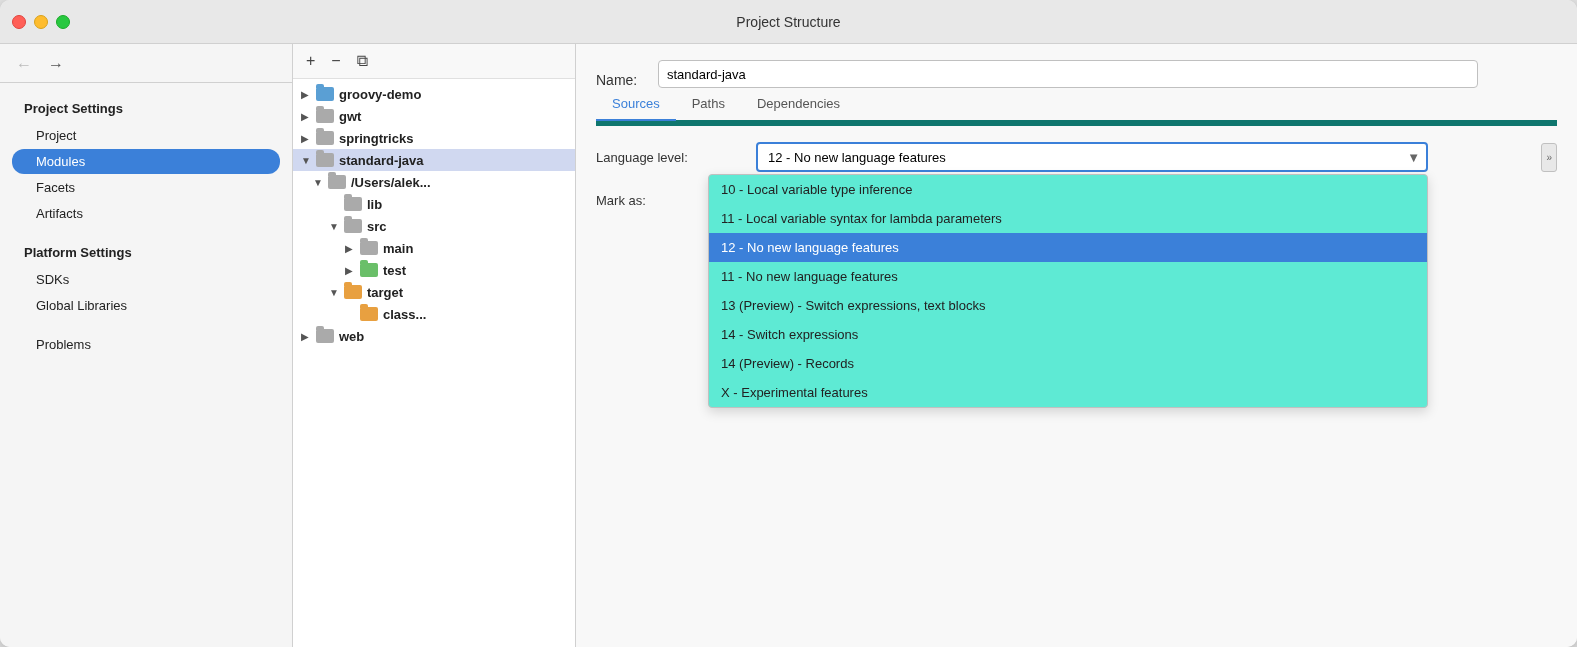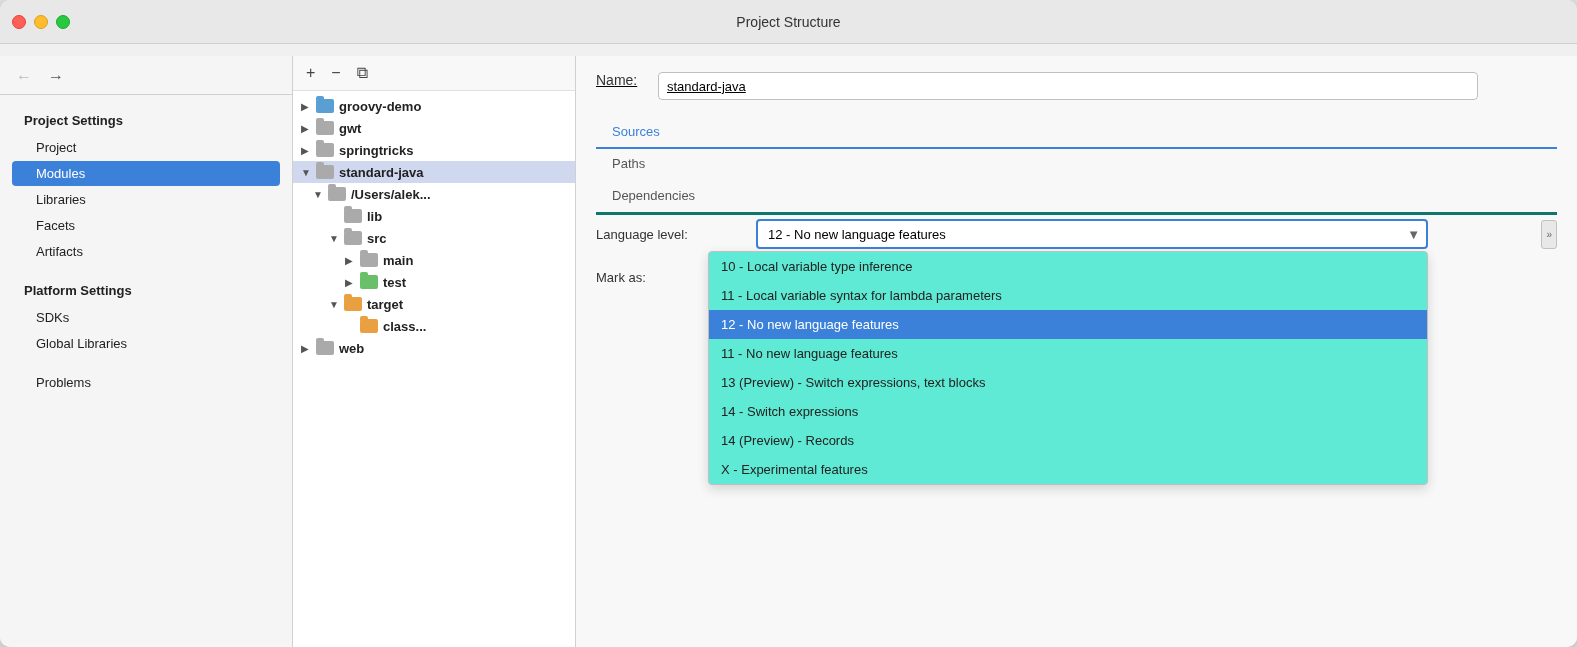--- a/index.html
+++ b/index.html
@@ -14,21 +14,20 @@
 
     .window {
       width: 1577px;
       height: 647px;
       background: #f0f0f0;
       border-radius: 10px;
       overflow: hidden;
       display: flex;
       flex-direction: column;
       box-shadow: 0 4px 20px rgba(0,0,0,0.3);
-      gap: 12px;
     }
 
     
     .title-bar {
       height: 44px;
       background: #e8e8e8;
       display: flex;
       align-items: center;
       padding: 0 12px;
       border-bottom: 1px solid #d0d0d0;
@@ -115,21 +114,21 @@
       cursor: pointer;
       font-size: 13px;
       color: #222;
       border-radius: 4px;
       margin: 1px 4px;
     }
 
     .sidebar-item.active {
       background: #3b80d9;
       color: white;
-      border-radius: 4px;
+      border-radius: 12px;
     }
 
     .sidebar-divider {
       height: 12px;
     }
 
     
     .file-tree-panel {
       width: 283px;
       background: #fff;
@@ -282,23 +281,21 @@
       flex: 1;
       background: #f8f8f8;
       display: flex;
       flex-direction: column;
       padding: 16px 20px;
       position: relative;
     }
 
     .name-row {
       display: flex;
-      align-items: flex-start;
-      margin-bottom: 16px;
-      text-decoration: underline;
+      align-items: flex-end;
     }
 
     .name-label {
       font-size: 14px;
       color: #333;
       font-weight: 500;
       margin-right: 12px;
       min-width: 50px;
     }
 
@@ -309,23 +306,22 @@
       border-radius: 4px;
       padding: 0 8px;
       font-size: 13px;
       background: white;
       max-width: 820px;
     }
 
     
     .tabs {
       display: flex;
-      border-bottom: 3px solid #0f766e;
-      margin-bottom: 4px;
-      flex-direction: column;
+      border-bottom: 6px solid #0f766e;
+      margin-bottom: 16px;
     }
 
     .tab {
       padding: 8px 16px;
       cursor: pointer;
       font-size: 13px;
       color: #555;
       border-bottom: 2px solid transparent;
       margin-bottom: -1px;
     }
@@ -480,23 +476,20 @@
       </div>
       <div class="sidebar-items">
         <div class="sidebar-section-header">Project Settings</div>
         <div class="sidebar-item">
           <span>Project</span>
         </div>
         <div class="sidebar-item active">
           <span>Modules</span>
         </div>
         <div class="sidebar-item">
-          <span>Libraries</span>
-        </div>
-        <div class="sidebar-item">
           <span>Facets</span>
         </div>
         <div class="sidebar-item">
           <span>Artifacts</span>
         </div>
         <div class="sidebar-divider"></div>
         <div class="sidebar-section-header">Platform Settings</div>
         <div class="sidebar-item">
           <span>SDKs</span>
         </div>

